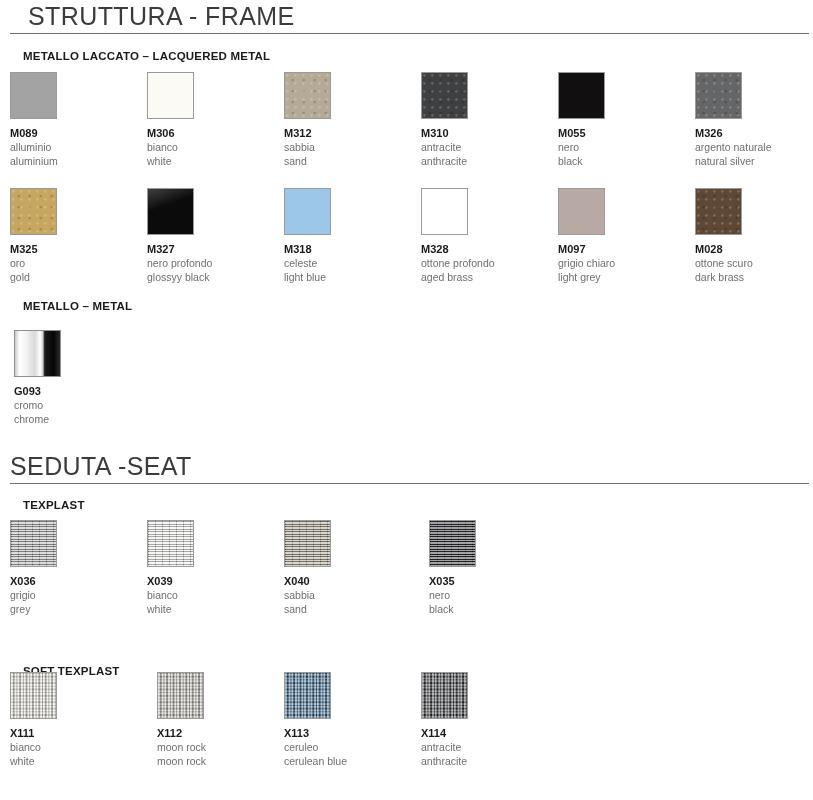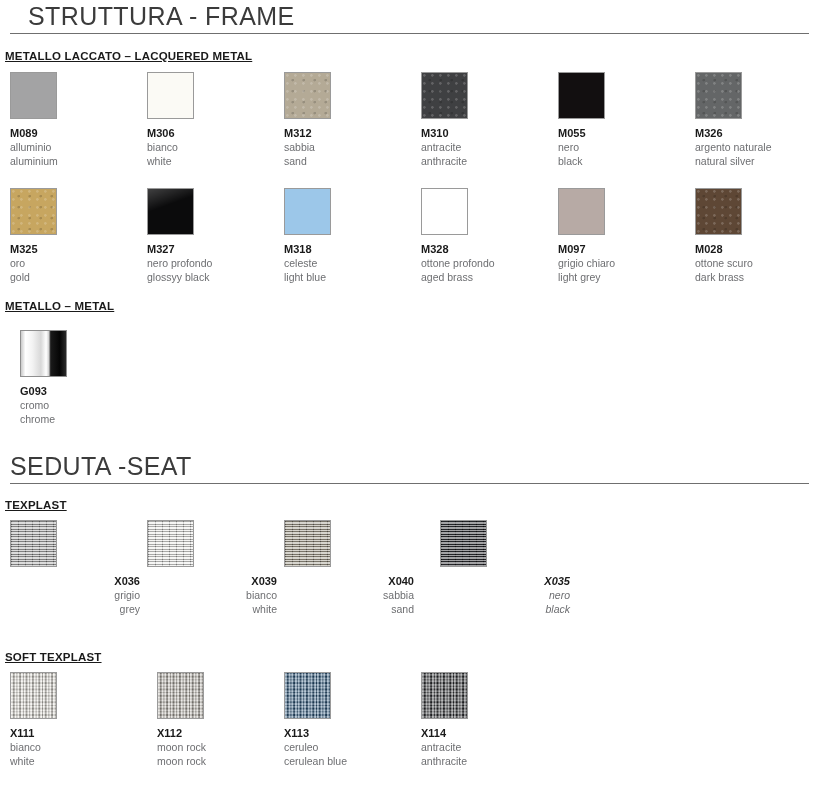--- a/index.html
+++ b/index.html
@@ -30,23 +30,22 @@
     background: #6f6f6f;
     margin: 0 4px 0 10px;
   }
 
   
   .group-label {
     font-size: 11.5px;
     font-weight: bold;
     color: #1a1a1a;
     letter-spacing: 0.2px;
-    padding-left: 5px;
-    white-space: nowrap;
-    text-decoration: underline;
+    padding-left: 23px;
+    white-space: nowrap;
   }
 
   
   .swatch-row {
     position: absolute;
     left: 0;
     width: 813px;
     height: 110px;
   }
   .swatch-cell {
@@ -155,57 +154,57 @@
       </div>
       <div class="swatch-cell" style="left: 695px;">
         <div class="swatch" style="background: radial-gradient(circle at 30% 30%, rgba(255, 255, 255, 0.18) 0px, rgba(255, 255, 255, 0.18) 1px, transparent 1.6px) 0% 0% / 8px 8px, radial-gradient(circle at 70% 65%, rgba(0, 0, 0, 0.16) 0px, rgba(0, 0, 0, 0.16) 1px, transparent 1.6px) 0% 0% / 11px 11px,  0% 0% / auto rgb(94, 71, 53);"></div>
         <div class="swatch-code">M028</div>
         <div class="swatch-it">ottone scuro</div>
         <div class="swatch-en">dark brass</div>
       </div>
     </div>
     <div class="group-label" style="position: absolute; left: 0px; top: 300px;">METALLO – METAL</div>
     <div class="swatch-row" style="top: 330px;">
-      <div class="swatch-cell" style="left: 20px;">
+      <div class="swatch-cell" style="left: 14px;">
         <div class="swatch tex-chrome" style="background: linear-gradient(90deg, rgb(201, 201, 201) 0%, rgb(255, 255, 255) 10%, rgb(242, 242, 242) 26%, rgb(216, 216, 216) 44%, rgb(255, 255, 255) 56%, rgb(207, 207, 207) 62%, rgb(26, 26, 26) 66%, rgb(5, 5, 5) 86%, rgb(42, 42, 42) 100%);"></div>
         <div class="swatch-code">G093</div>
         <div class="swatch-it">cromo</div>
         <div class="swatch-en">chrome</div>
       </div>
     </div>
     <div class="section-title" style="position: absolute; top: 452px; left: 0px;">SEDUTA -SEAT</div>
     <div class="section-rule" style="position: absolute; top: 483px; left: 0px; right: 0px;"></div>
     <div class="group-label" style="position: absolute; left: 0px; top: 499px;">TEXPLAST</div>
-    <div class="swatch-row" style="top: 520px; text-align: right;">
+    <div class="swatch-row" style="top: 520px;">
       <div class="swatch-cell" style="left: 10px;">
         <div class="swatch" style="background: repeating-linear-gradient(0deg, rgba(255, 255, 255, 0.55) 0px, rgba(255, 255, 255, 0.55) 1px, rgba(0, 0, 0, 0.28) 1px, rgba(0, 0, 0, 0.28) 2.5px) 0% 0% / 7px 5px, repeating-linear-gradient(90deg, rgba(0, 0, 0, 0.3) 0px, rgba(0, 0, 0, 0.3) 1.5px, rgba(255, 255, 255, 0.1) 1.5px, rgba(255, 255, 255, 0.1) 7px) 0% 0% / 7px 5px,  0% 0% / auto rgb(168, 168, 168);"></div>
         <div class="swatch-code">X036</div>
         <div class="swatch-it">grigio</div>
         <div class="swatch-en">grey</div>
       </div>
       <div class="swatch-cell" style="left: 147px;">
         <div class="swatch" style="background: repeating-linear-gradient(0deg, rgba(255, 255, 255, 0.55) 0px, rgba(255, 255, 255, 0.55) 1px, rgba(0, 0, 0, 0.28) 1px, rgba(0, 0, 0, 0.28) 2.5px) 0% 0% / 7px 5px, repeating-linear-gradient(90deg, rgba(0, 0, 0, 0.3) 0px, rgba(0, 0, 0, 0.3) 1.5px, rgba(255, 255, 255, 0.1) 1.5px, rgba(255, 255, 255, 0.1) 7px) 0% 0% / 7px 5px,  0% 0% / auto rgb(232, 232, 230);"></div>
         <div class="swatch-code">X039</div>
         <div class="swatch-it">bianco</div>
         <div class="swatch-en">white</div>
       </div>
       <div class="swatch-cell" style="left: 284px;">
         <div class="swatch" style="background: repeating-linear-gradient(0deg, rgba(255, 255, 255, 0.55) 0px, rgba(255, 255, 255, 0.55) 1px, rgba(0, 0, 0, 0.28) 1px, rgba(0, 0, 0, 0.28) 2.5px) 0% 0% / 7px 5px, repeating-linear-gradient(90deg, rgba(0, 0, 0, 0.3) 0px, rgba(0, 0, 0, 0.3) 1.5px, rgba(255, 255, 255, 0.1) 1.5px, rgba(255, 255, 255, 0.1) 7px) 0% 0% / 7px 5px,  0% 0% / auto rgb(157, 150, 134);"></div>
         <div class="swatch-code">X040</div>
         <div class="swatch-it">sabbia</div>
         <div class="swatch-en">sand</div>
       </div>
-      <div class="swatch-cell" style="left: 440px; font-style: italic;">
+      <div class="swatch-cell" style="left: 429px;">
         <div class="swatch" style="background: repeating-linear-gradient(0deg, rgba(255, 255, 255, 0.55) 0px, rgba(255, 255, 255, 0.55) 1px, rgba(0, 0, 0, 0.28) 1px, rgba(0, 0, 0, 0.28) 2.5px) 0% 0% / 7px 5px, repeating-linear-gradient(90deg, rgba(0, 0, 0, 0.3) 0px, rgba(0, 0, 0, 0.3) 1.5px, rgba(255, 255, 255, 0.1) 1.5px, rgba(255, 255, 255, 0.1) 7px) 0% 0% / 7px 5px,  0% 0% / auto rgb(27, 28, 32);"></div>
         <div class="swatch-code">X035</div>
         <div class="swatch-it">nero</div>
         <div class="swatch-en">black</div>
       </div>
     </div>
-    <div class="group-label" style="position: absolute; left: 0px; top: 651px;">SOFT TEXPLAST</div>
+    <div class="group-label" style="position: absolute; left: 0px; top: 665px;">SOFT TEXPLAST</div>
     <div class="swatch-row" style="top: 672px;">
       <div class="swatch-cell" style="left: 10px;">
         <div class="swatch" style="background: repeating-linear-gradient(90deg, rgba(255, 255, 255, 0.45) 0px, rgba(255, 255, 255, 0.45) 2px, rgba(0, 0, 0, 0.26) 2px, rgba(0, 0, 0, 0.26) 3.2px) 0% 0% / 6.4px 6.4px, repeating-linear-gradient(0deg, rgba(255, 255, 255, 0.4) 0px, rgba(255, 255, 255, 0.4) 2px, rgba(0, 0, 0, 0.22) 2px, rgba(0, 0, 0, 0.22) 3.2px) 0% 0% / 6.4px 6.4px,  0% 0% / auto rgb(233, 230, 222);"></div>
         <div class="swatch-code">X111</div>
         <div class="swatch-it">bianco</div>
         <div class="swatch-en">white</div>
       </div>
       <div class="swatch-cell" style="left: 157px;">
         <div class="swatch" style="background: repeating-linear-gradient(90deg, rgba(255, 255, 255, 0.45) 0px, rgba(255, 255, 255, 0.45) 2px, rgba(0, 0, 0, 0.26) 2px, rgba(0, 0, 0, 0.26) 3.2px) 0% 0% / 6.4px 6.4px, repeating-linear-gradient(0deg, rgba(255, 255, 255, 0.4) 0px, rgba(255, 255, 255, 0.4) 2px, rgba(0, 0, 0, 0.22) 2px, rgba(0, 0, 0, 0.22) 3.2px) 0% 0% / 6.4px 6.4px,  0% 0% / auto rgb(194, 189, 180);"></div>
         <div class="swatch-code">X112</div>

